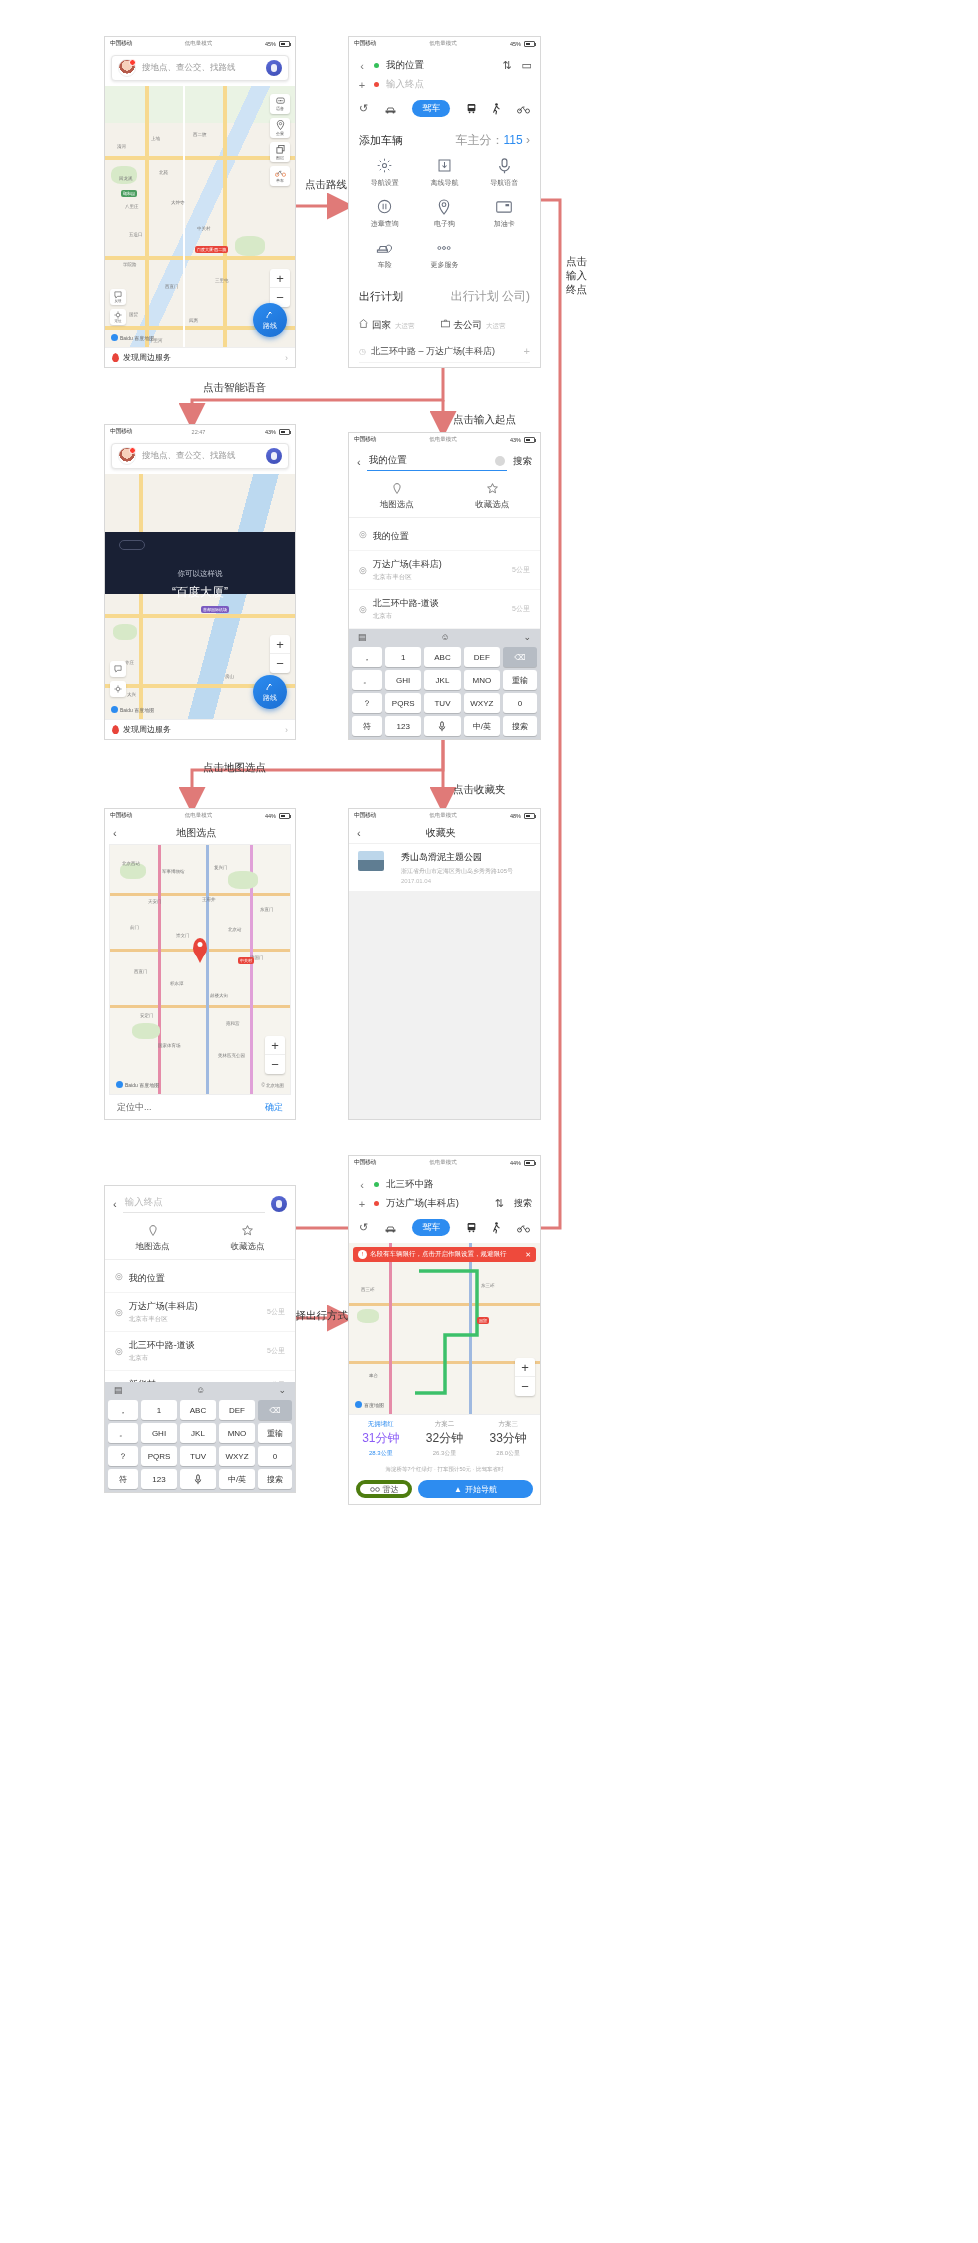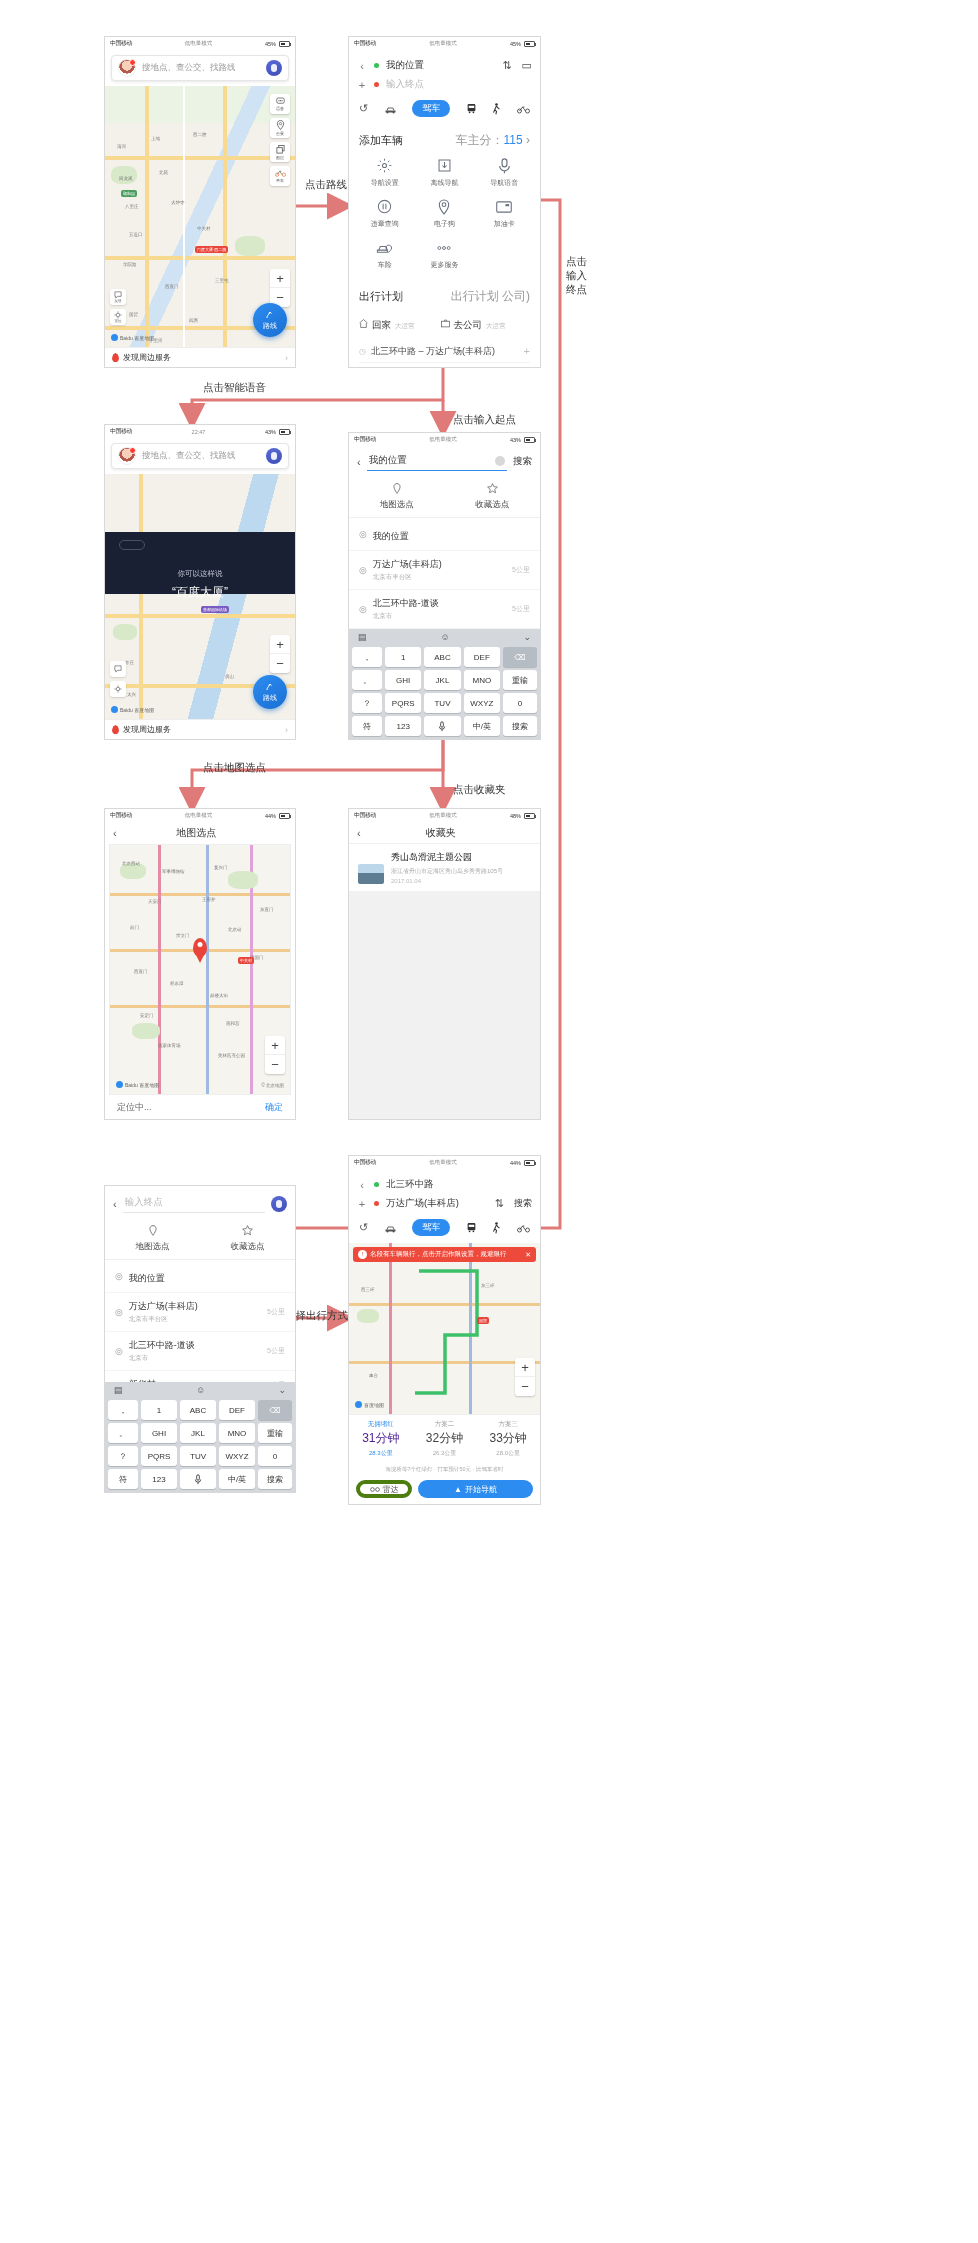--- a/index.html
+++ b/index.html
@@ -200,41 +200,41 @@
       width:14px;height:19px;background:#e8443a;border-radius:50% 50% 50% 50%/55% 55% 45% 45%;}
   .big-pin::after{content:"";position:absolute;left:50%;top:4px;transform:translateX(-50%);
       width:5px;height:5px;border-radius:50%;background:#fff;}
   .big-pin::before{content:"";position:absolute;left:50%;bottom:-6px;transform:translateX(-50%);
       border-left:4px solid transparent;border-right:4px solid transparent;border-top:8px solid #e8443a;}
 
   
   .fav-head{height:22px;display:flex;align-items:center;padding:0 8px;border-bottom:1px solid #f0f0f0;}
   .fav-head .bk{font-size:11px;color:#555;}
   .fav-head .ti{flex:1;text-align:center;font-size:10px;color:#333;margin-left:-11px;}
-  .fav-row{display:flex;gap:7px;padding:7px 9px;align-items:flex-end;}
+  .fav-row{display:flex;gap:17px;padding:7px 9px;align-items:flex-start;}
   .fav-thumb{width:26px;height:20px;flex:0 0 auto;border-radius:2px;}
   .fav-thumb.sea{background:linear-gradient(to bottom,#bcd6ea 0 45%,#5f7d92 45% 100%);}
   .fav-thumb.bld{background:linear-gradient(135deg,#b6bfc8,#7f8c99);}
   .fav-t{font-size:9px;color:#222;}
   .fav-s{font-size:6px;color:#aaa;margin-top:3px;}
   .fav-d{font-size:6px;color:#bbb;margin-top:2px;}
   .fav-fill{flex:1;background:#f1f1f1;}
   .warn{
     position:absolute;left:4px;right:4px;top:4px;z-index:6;background:#ee4a3c;color:#fff;
     border-radius:3px;padding:3px 5px;font-size:6.5px;line-height:1.35;display:flex;gap:3px;align-items:flex-start;
   }
   .warn .wi{width:9px;height:9px;border-radius:50%;background:#fff;color:#ee4a3c;font-size:6px;
       display:flex;align-items:center;justify-content:center;flex:0 0 auto;}
   .warn .wx{margin-left:auto;font-size:7px;}
   .routes{display:flex;border-top:1px solid #eee;background:#fff;}
   .rcol{flex:1;padding:5px 3px 6px 3px;text-align:center;}
   .rcol .tag{font-size:6.5px;color:#2d8cf0;}
   .rcol .tag.g{color:#999;}
   .rcol .tm{font-size:12px;margin-top:1px;}
-  .rcol.active .tm{color:#4c1d95;}
+  .rcol.active .tm{color:#8b5cf6;}
   .rcol .tm{color:#444;}
   .rcol .dist{font-size:6px;color:#aaa;margin-top:2px;}
   .rcol.active .dist{color:#2d8cf0;}
   .res-note{font-size:5.5px;color:#aaa;text-align:center;padding:2px 0 3px 0;background:#fff;}
   .res-btns{display:flex;gap:6px;padding:4px 7px 6px 7px;background:#fff;}
   .rb{height:18px;border-radius:9px;display:flex;align-items:center;justify-content:center;gap:3px;font-size:8px;}
   .rb.ghost{width:56px;border:4px solid #4d7c0f;color:#555;}
   .rb.prim{flex:1;background:#2d8cf0;color:#fff;}
 
   

